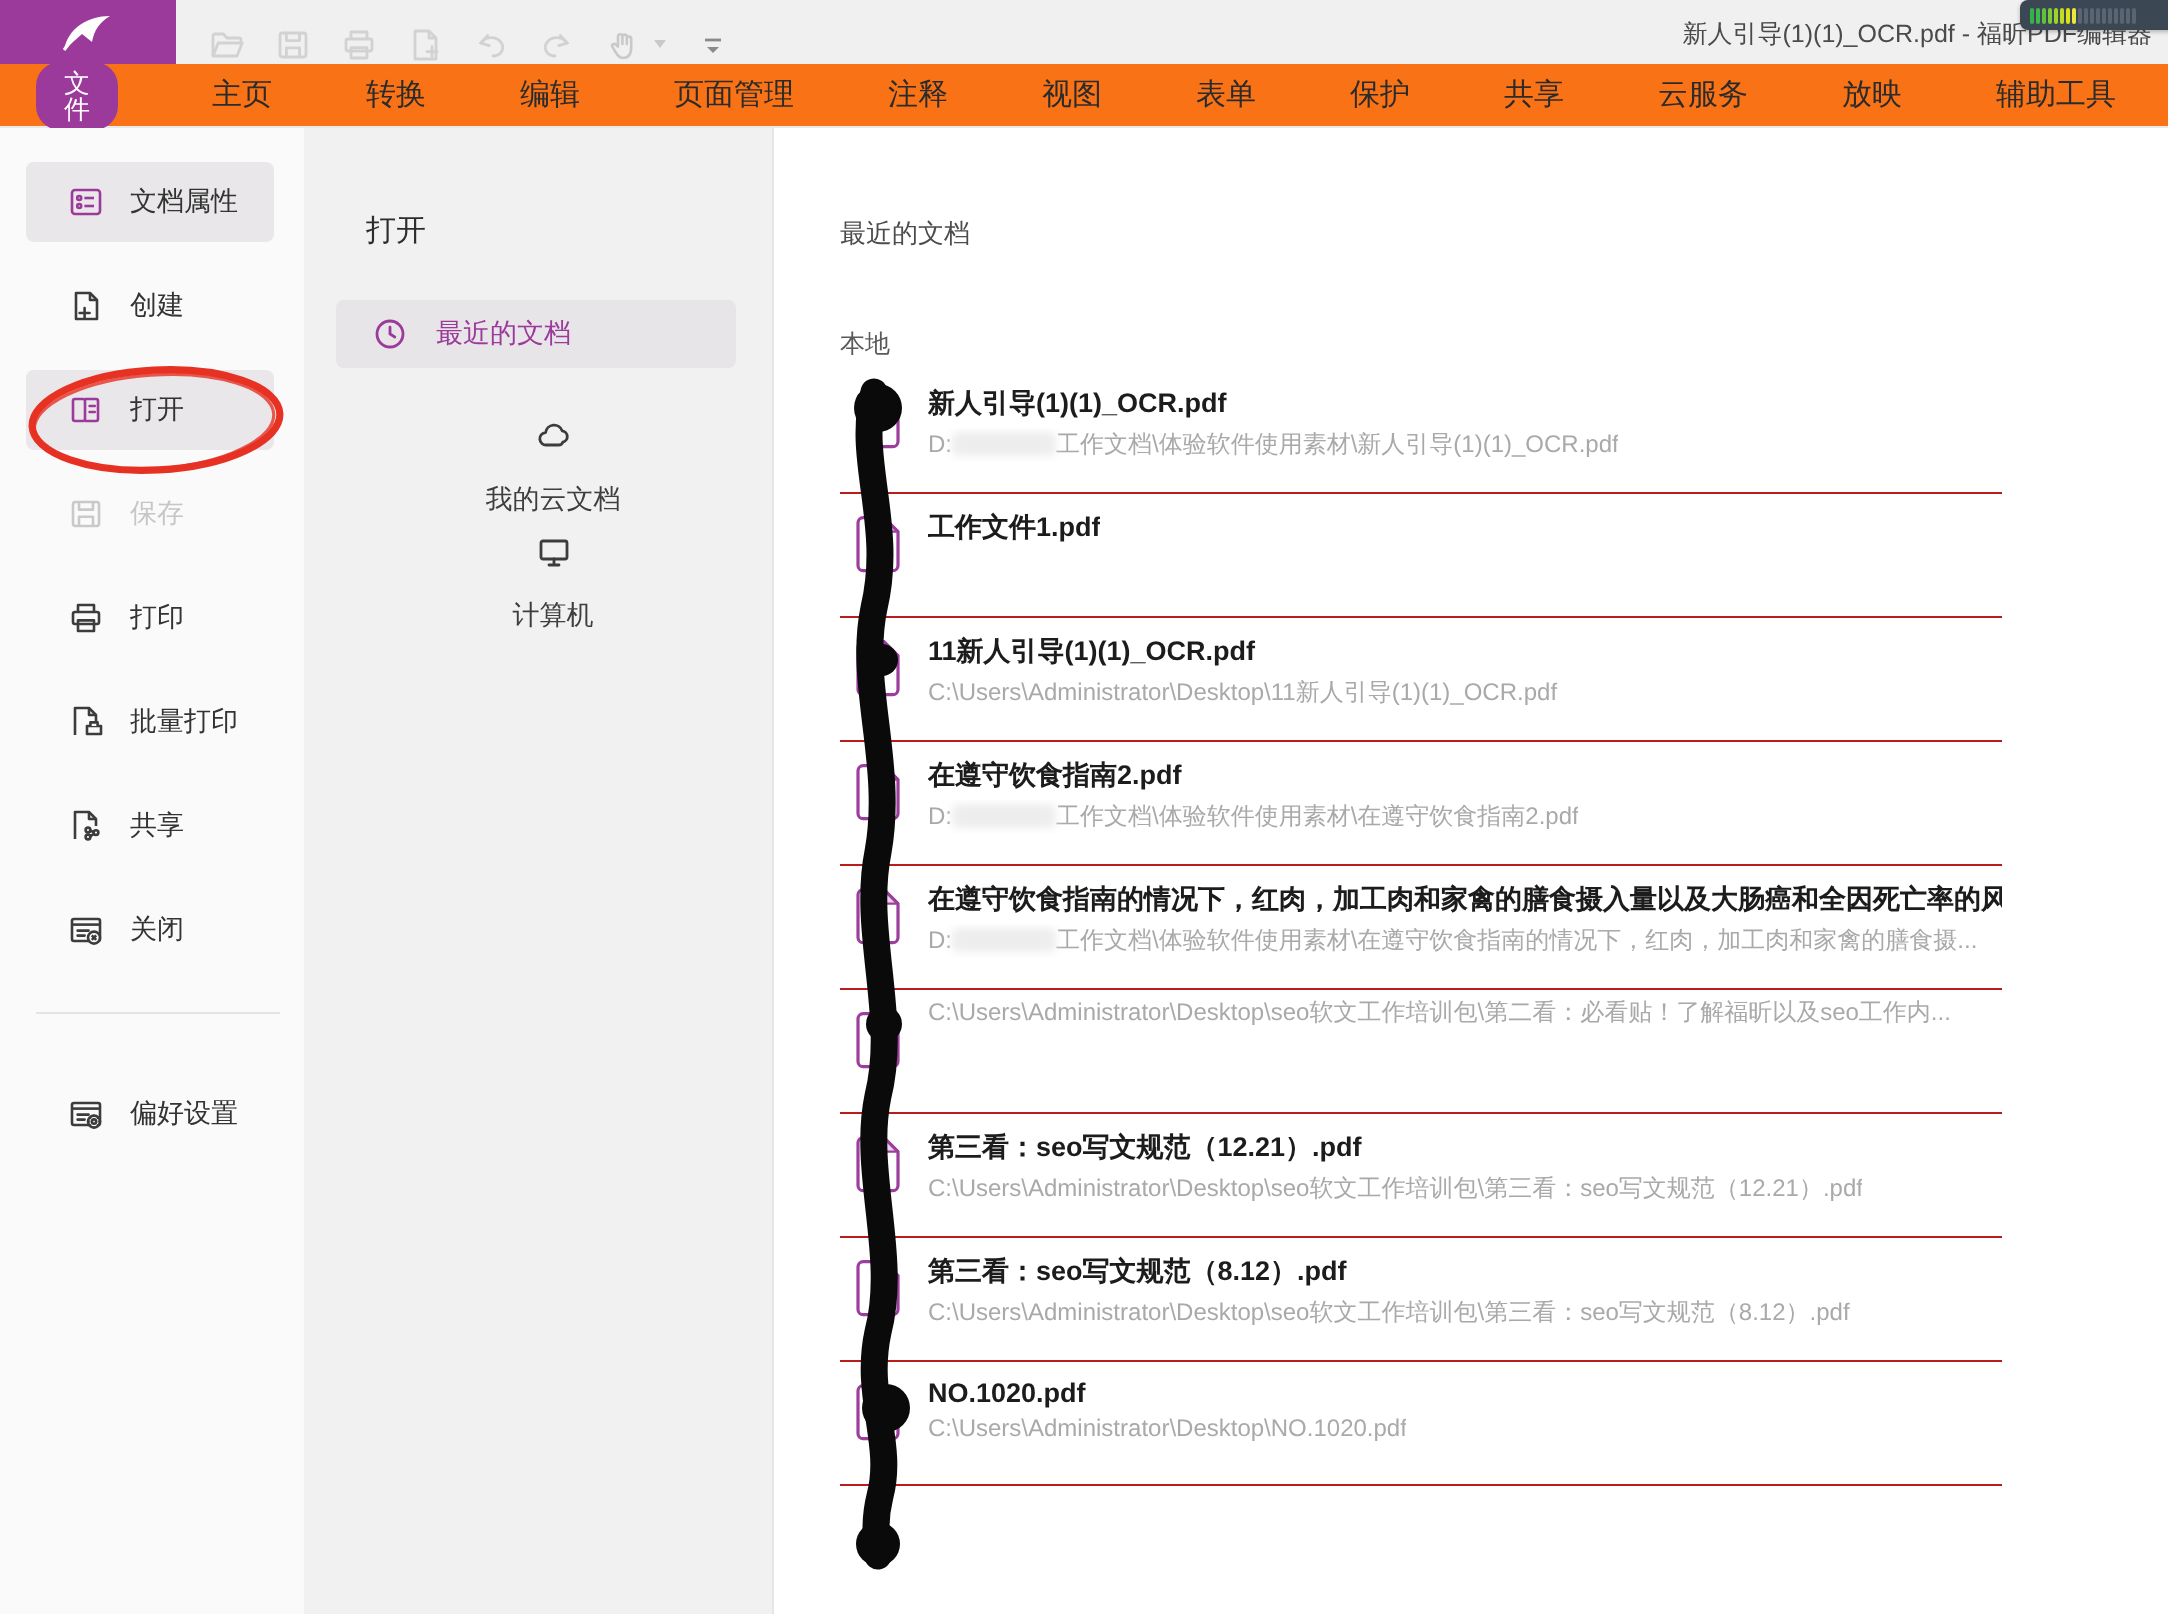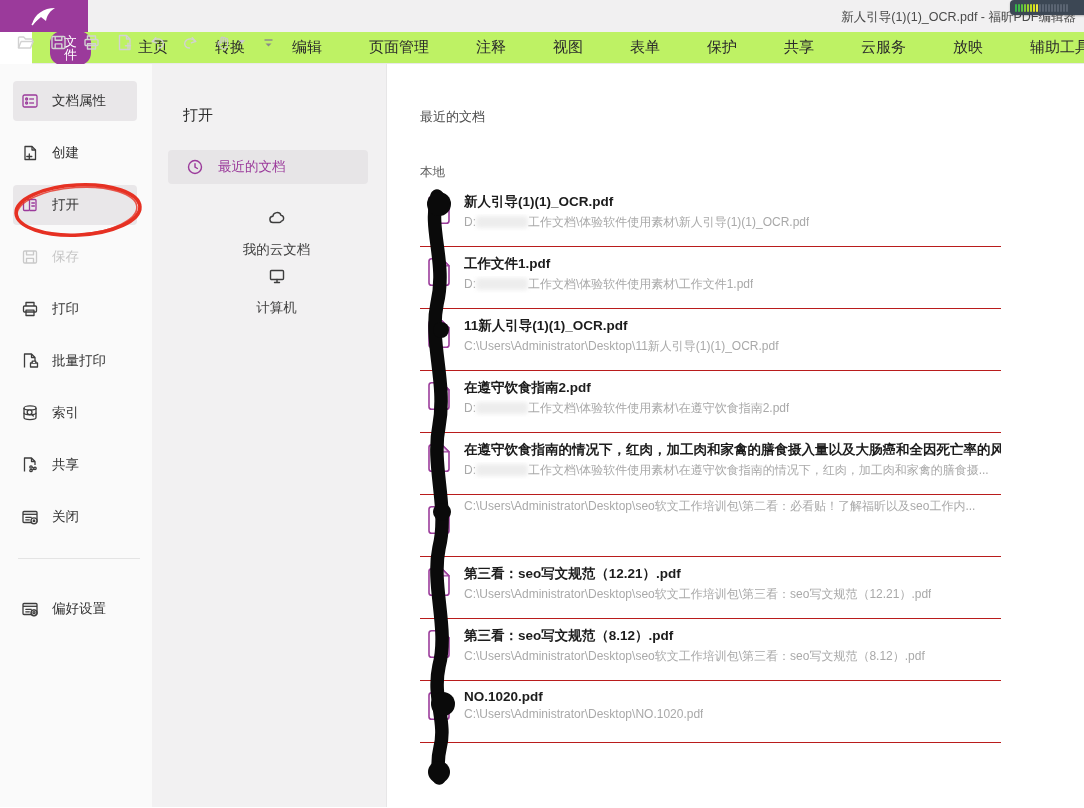--- a/index.html
+++ b/index.html
@@ -1,39 +1,39 @@
 <!DOCTYPE html>
 <html><head>
 <meta charset="utf-8">
 <style>
   * { margin:0; padding:0; box-sizing:border-box; }
   html,body { width:1084px; height:808px; }
   body { font-family:"Liberation Sans","DejaVu Sans",sans-serif; background:#fff; }
   .app { position:relative; width:1084px; height:808px; overflow:hidden; background:#fff; }
 
   
-  .titlebar { position:relative; height:32px; background:#f1f0f1; display:flex; align-items:flex-start;flex-direction:column; }
+  .titlebar { position:relative; height:32px; background:#f1f0f1; display:flex; align-items:flex-end; }
   .logo { width:88px; height:32px; background:#9b3a9b; display:flex; align-items:center; justify-content:center; flex:0 0 auto; }
   .qat { display:flex; align-items:center; gap:13px; margin-left:15px; }
   .qat .qicon { width:20px; height:20px; display:flex; align-items:center; justify-content:center; }
   .caret-down { width:0; height:0; border-left:3.5px solid transparent; border-right:3.5px solid transparent; border-top:4px solid #c9c9c9; margin-left:-7px; }
   .win-title { position:absolute; right:8px; top:9px; font-size:12.5px; color:#4a4a4a; white-space:nowrap; }
   .rec-meter { position:absolute; right:-6px; top:0; width:80px; height:15px; background:#3c4754; border-radius:4px; display:flex; align-items:center; padding:0 5px; gap:1px; z-index:5; box-shadow:0 1px 2px rgba(0,0,0,.25); }
   .rec-meter i { display:block; width:2px; height:8px; border-radius:1px; }
 
   
-  .menubar { height:32px; background:#bef264; display:flex; align-items:center; padding-left:18px; gap:47px; border-bottom:1px solid #e9e9e9;margin-left:32px; }
+  .menubar { height:32px; background:#f97316; display:flex; align-items:center; padding-left:18px; gap:47px; border-bottom:1px solid #e9e9e9; }
   .file-pill { background:#9b3a9b; color:#fff; font-size:13px; border-radius:12px; padding:4px 14px; line-height:1; cursor:default; }
   .menu-item { font-size:15px; color:#2b2b2b; white-space:nowrap; cursor:default; }
 
   
   .main { display:flex; height:743px; }
 
   .sidebar { width:152px; background:#fafafa; padding-top:17px; flex:0 0 auto; }
-  .side-item { width:124px; height:40px; margin:0 0 12px 13px; border-radius:4px; display:flex; align-items:center; gap:12px; padding-left:7px; font-size:13.5px; color:#333; cursor:default; }
+  .side-item { width:124px; height:40px; margin:0 0 12px 13px; border-radius:4px; display:flex; align-items:center; gap:12px; padding-left:20px; font-size:13.5px; color:#333; cursor:default; }
   .side-item.active { background:#e9e7e9; }
   .side-item.disabled { color:#c6c6c6; }
   .side-divider { height:1px; background:#e4e4e4; margin:21px 12px 0 18px; }
   .side-item.prefs { margin-top:30px; }
   .sicon { width:20px; height:20px; flex:0 0 auto; }
 
   .open-panel { width:235px; background:#f2f1f2; border-right:1px solid #e7e6e7; flex:0 0 auto; padding-top:42px; }
   .open-title { margin-left:31px; font-size:15px; color:#2d2d2d; }
   .op-item { width:200px; height:34px; margin:0 0 0 16px; border-radius:4px; display:flex; align-items:center; gap:13px; padding-left:17px; font-size:13.5px; color:#3e3e3e; cursor:default; }
   .op-item.first { margin-top:25px; }
@@ -211,30 +211,20 @@
       <div class="side-item">
         <svg class="sicon" viewBox="0 0 20 20" fill="none" stroke="#3c3c3c" stroke-width="1.3" stroke-linejoin="round">
             <path d="M4.5 16.5 V3 h7 l3.5 3.5 V10"></path>
             <path d="M11.5 3 V6.5 H15"></path>
             <rect x="10.5" y="12" width="7" height="4" fill="#fafafa"></rect>
             <path d="M12.2 12 v-1.8 h3.6 V12" fill="#fafafa"></path>
           </svg>
         <span>批量打印</span>
       </div>
       <div class="side-item">
-        <svg class="sicon" viewBox="0 0 20 20" fill="none" stroke="#3c3c3c" stroke-width="1.3">
-            <ellipse cx="10" cy="5" rx="6" ry="2.1"></ellipse>
-            <path d="M4 5 v9.5 c0 1.2 2.7 2.1 6 2.1 s6-.9 6-2.1 V5"></path>
-            <path d="M4 9.8 c0 1.2 2.7 2.1 6 2.1 s6-.9 6-2.1"></path>
-            <circle cx="9.6" cy="9.3" r="2.4" fill="#fafafa"></circle>
-            <path d="M11.4 11.1 l1.9 1.9" stroke-linecap="round"></path>
-          </svg>
-        <span>索引</span>
-      </div>
-      <div class="side-item">
         <svg class="sicon" viewBox="0 0 20 20" fill="none" stroke="#3c3c3c" stroke-width="1.3" stroke-linejoin="round">
             <path d="M4.5 16.5 V3 h7 L15 6.5 V10"></path>
             <path d="M11.5 3 V6.5 H15"></path>
             <circle cx="11" cy="12" r="1.2"></circle>
             <circle cx="15" cy="13.3" r="1.2"></circle>
             <circle cx="11" cy="15.5" r="1.2"></circle>
             <path d="M12.2 12.4 l1.7.6 M12.2 15 l1.7-.9"></path>
           </svg>
         <span>共享</span>
       </div>
@@ -301,21 +291,20 @@
     </div>
   </div>
 
   <div class="file-row">
     <svg class="ficon" viewBox="0 0 24 30">
       <path d="M15 1.8 V8.8 H22 Z" fill="#e9d4e9" stroke="#9c3e9c" stroke-width="1.2" stroke-linejoin="round"></path>
       <path d="M2 4.3 A2.6 2.6 0 0 1 4.6 1.8 H15 l7 7 V25.7 A2.6 2.6 0 0 1 19.4 28.3 H4.6 A2.6 2.6 0 0 1 2 25.7 Z" fill="none" stroke="#9c3e9c" stroke-width="1.6" stroke-linejoin="round"></path>
     </svg>
     <div class="ftexts">
       <div class="fname">工作文件1.pdf</div>
-      <div class="fpath"><span>D:</span><span class="redact"></span><span>工作文档\体验软件使用素材\工作文件1.pdf</span></div>
     </div>
   </div>
 
   <div class="file-row">
     <svg class="ficon" viewBox="0 0 24 30">
       <path d="M15 1.8 V8.8 H22 Z" fill="#e9d4e9" stroke="#9c3e9c" stroke-width="1.2" stroke-linejoin="round"></path>
       <path d="M2 4.3 A2.6 2.6 0 0 1 4.6 1.8 H15 l7 7 V25.7 A2.6 2.6 0 0 1 19.4 28.3 H4.6 A2.6 2.6 0 0 1 2 25.7 Z" fill="none" stroke="#9c3e9c" stroke-width="1.6" stroke-linejoin="round"></path>
     </svg>
     <div class="ftexts">
       <div class="fname">11新人引导(1)(1)_OCR.pdf</div>

